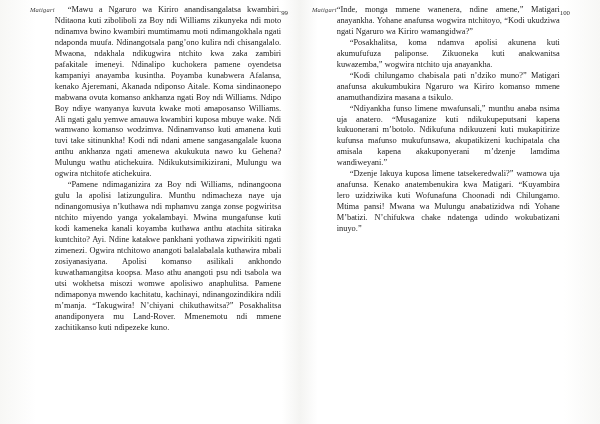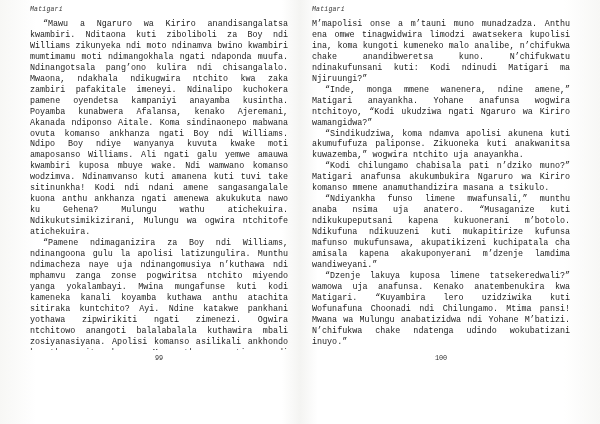--- a/index.html
+++ b/index.html
@@ -14,24 +14,23 @@
     width: 600px; height: 424px;
     display: flex;
     justify-content: space-between;
     padding: 0 30px;
     background: linear-gradient(90deg, #f7f7f5 0%, #ffffff 6%, #ffffff 47%, #f4f4f2 50%, #ffffff 53%, #ffffff 94%, #f7f7f5 100%);
   }
   .page {
     width: 258px;
     height: 372px;
     display: flex;
-    flex-direction: column;
+    flex-direction: row;
     padding-top: 5px;
     padding-bottom: 10px;
-    font-family: Liberation Mono, monospace;
   }
   .running-head {
     font-style: italic;
     font-size: 6.5px;
     line-height: 9px;
     color: #3a3a3a;
     letter-spacing: 0.2px;
     margin-bottom: 5px;
   }
   .page-body {
@@ -66,23 +65,22 @@
     <div class="page-body">
         <p class="para">“Mawu a Ngaruro wa Kiriro anandisangalatsa kwambiri. Nditaona kuti ziboliboli za Boy ndi Williams zikunyeka ndi moto ndinamva bwino kwambiri mumtimamu moti ndimangokhala ngati ndaponda muufa. Ndinangotsala pang’ono kulira ndi chisangalalo. Mwaona, ndakhala ndikugwira ntchito kwa zaka zambiri pafakitale imeneyi. Ndinalipo kuchokera pamene oyendetsa kampaniyi anayamba kusintha. Poyamba kunabwera Afalansa, kenako Ajeremani, Akanada ndiponso Aitale. Koma sindinaonepo mabwana ovuta komanso ankhanza ngati Boy ndi Williams. Ndipo Boy ndiye wanyanya kuvuta kwake moti amaposanso Williams. Ali ngati galu yemwe amauwa kwambiri kuposa mbuye wake. Ndi wamwano komanso wodzimva. Ndinamvanso kuti amanena kuti tuvi take sitinunkha! Kodi ndi ndani amene sangasangalale kuona anthu ankhanza ngati amenewa akukukuta nawo ku Gehena? Mulungu wathu atichekuira. Ndikukutsimikizirani, Mulungu wa ogwira ntchitofe atichekuira.</p>
         <p class="para">“Pamene ndimaganizira za Boy ndi Williams, ndinangoona gulu la apolisi latizungulira. Munthu ndimacheza naye uja ndinangomusiya n’kuthawa ndi mphamvu zanga zonse pogwiritsa ntchito miyendo yanga yokalambayi. Mwina mungafunse kuti kodi kameneka kanali koyamba kuthawa anthu atachita sitiraka kuntchito? Ayi. Ndine katakwe pankhani yothawa zipwirikiti ngati zimenezi. Ogwira ntchitowo anangoti balalabalala kuthawira mbali zosiyanasiyana. Apolisi komanso asilikali ankhondo kuwathamangitsa koopsa. Maso athu anangoti psu ndi tsabola wa utsi wokhetsa misozi womwe apolisiwo anaphulitsa. Pamene ndimaponya mwendo kachitatu, kachinayi, ndinangozindikira ndili m’manja. “Takugwira! N’chiyani chikuthawitsa?” Posakhalitsa anandiponyera mu Land-Rover. Mmenemotu ndi mmene zachitikanso kuti ndipezeke kuno.</p>
       </div>
     <div class="page-number">99</div>
   </div>
 
   <div class="page">
     <div class="running-head">Matigari</div>
     <div class="page-body continuation">
-        <p class="para">M’mapolisi onse a m’tauni muno munadzadza. Anthu ena omwe tinagwidwira limodzi awatsekera kupolisi ina, koma kungoti kumeneko malo analibe, n’chifukwa chake anandibweretsa kuno. N’chifukwatu ndinakufunsani kuti: Kodi ndinudi Matigari ma Njiruungi?”</p>
         <p class="para">“Inde, monga mmene wanenera, ndine amene,” Matigari anayankha. Yohane anafunsa wogwira ntchitoyo, “Kodi ukudziwa ngati Ngaruro wa Kiriro wamangidwa?”</p>
-        <p class="para">“Sindikudziwa, koma ndamva apolisi akunena kuti akumufufuza paliponse. Zikuoneka kuti anakwanitsa kuwazemba,” wogwira ntchito uja anayankha.</p>
+        <p class="para">“Posakhalitsa, koma ndamva apolisi akunena kuti akumufufuza paliponse. Zikuoneka kuti anakwanitsa kuwazemba,” wogwira ntchito uja anayankha.</p>
         <p class="para">“Kodi chilungamo chabisala pati n’dziko muno?” Matigari anafunsa akukumbukira Ngaruro wa Kiriro komanso mmene anamuthandizira masana a tsikulo.</p>
         <p class="para">“Ndiyankha funso limene mwafunsali,” munthu anaba nsima uja anatero. “Musaganize kuti ndikukupeputsani kapena kukuonerani m’botolo. Ndikufuna ndikuuzeni kuti mukapitirize kufunsa mafunso mukufunsawa, akupatikizeni kuchipatala cha amisala kapena akakuponyerani m’dzenje lamdima wandiweyani.”</p>
         <p class="para">“Dzenje lakuya kuposa limene tatsekeredwali?” wamowa uja anafunsa. Kenako anatembenukira kwa Matigari. “Kuyambira lero uzidziwika kuti Wofunafuna Choonadi ndi Chilungamo. Mtima pansi! Mwana wa Mulungu anabatizidwa ndi Yohane M’batizi. N’chifukwa chake ndatenga udindo wokubatizani inuyo.”</p>
       </div>
     <div class="page-number">100</div>
   </div>
 
 </div>
 
 </body></html>

